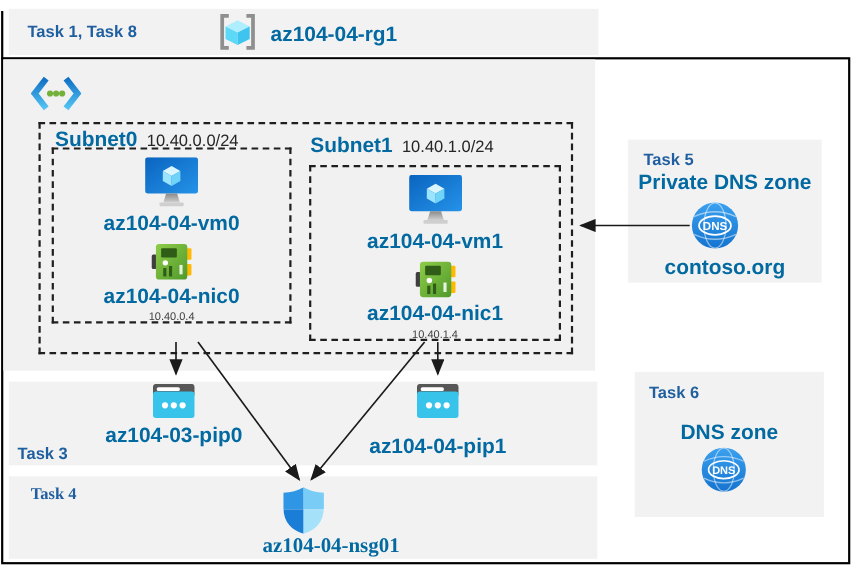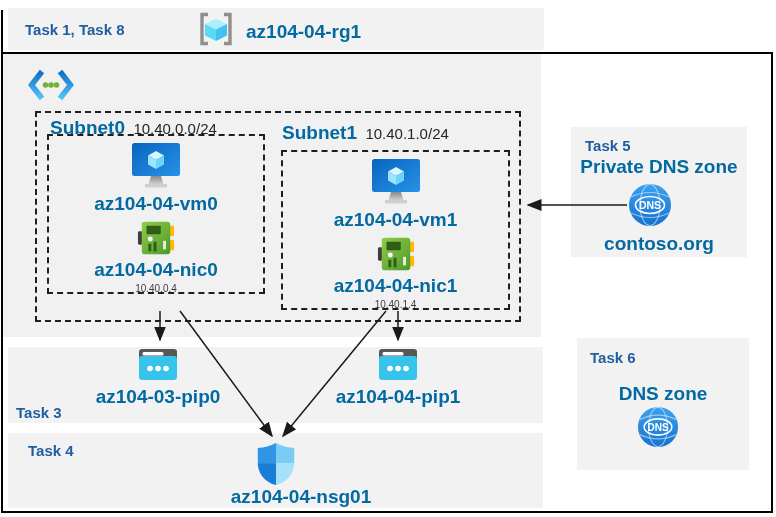--- a/index.html
+++ b/index.html
@@ -190,36 +190,36 @@
           <rect x="0" y="0" width="38" height="12" rx="3" fill="#575757"></rect>
           <rect x="0" y="7" width="38" height="24" rx="3" fill="#38c3ea"></rect>
           <rect x="3.5" y="3" width="21" height="3.5" rx="1.5" fill="#ffffff"></rect>
           <circle cx="11" cy="19.5" r="2.8" fill="#ffffff"></circle>
           <circle cx="19" cy="19.5" r="2.8" fill="#ffffff"></circle>
           <circle cx="27" cy="19.5" r="2.8" fill="#ffffff"></circle>
         </svg>
       </span>
       <div class="b15" style="margin-top:7px;">az104-03-pip0</div>
     </div>
-    <div class="abs col" style="left:320px;top:2px;width:140px;">
+    <div class="abs col" style="left:320px;top:2px;width:140px;gap:10px;">
       <span>
         <svg width="38" height="31" viewBox="0 0 38 31">
           <rect x="0" y="0" width="38" height="12" rx="3" fill="#575757"></rect>
           <rect x="0" y="7" width="38" height="24" rx="3" fill="#38c3ea"></rect>
           <rect x="3.5" y="3" width="21" height="3.5" rx="1.5" fill="#ffffff"></rect>
           <circle cx="11" cy="19.5" r="2.8" fill="#ffffff"></circle>
           <circle cx="19" cy="19.5" r="2.8" fill="#ffffff"></circle>
           <circle cx="27" cy="19.5" r="2.8" fill="#ffffff"></circle>
         </svg>
       </span>
       <div class="b15" style="margin-top:7px;">az104-04-pip1</div>
     </div>
   </div>
 
-  <div class="abs band" style="left:8px;top:433px;width:535px;height:75px;">
+  <div class="abs band" style="left:8px;top:433px;width:535px;height:75px;font-family:Liberation Serif, serif;">
     <div class="abs tasklabel" style="left:20px;top:10px;">Task 4</div>
     <span class="abs" style="left:248px;top:9px;">
       <svg width="40" height="44" viewBox="0 0 44 50">
         <defs>
           <clipPath id="shieldclip">
             <path d="M22,1 C28,4.6 35,6.5 43,6.8 L43,21 C43,37 34.5,45.5 22,49 C9.5,45.5 1,37 1,21 L1,6.8 C9,6.5 16,4.6 22,1 Z"></path>
           </clipPath>
         </defs>
         <g clip-path="url(#shieldclip)">
           <rect x="0" y="0" width="22" height="24" fill="#2f96e6"></rect>

